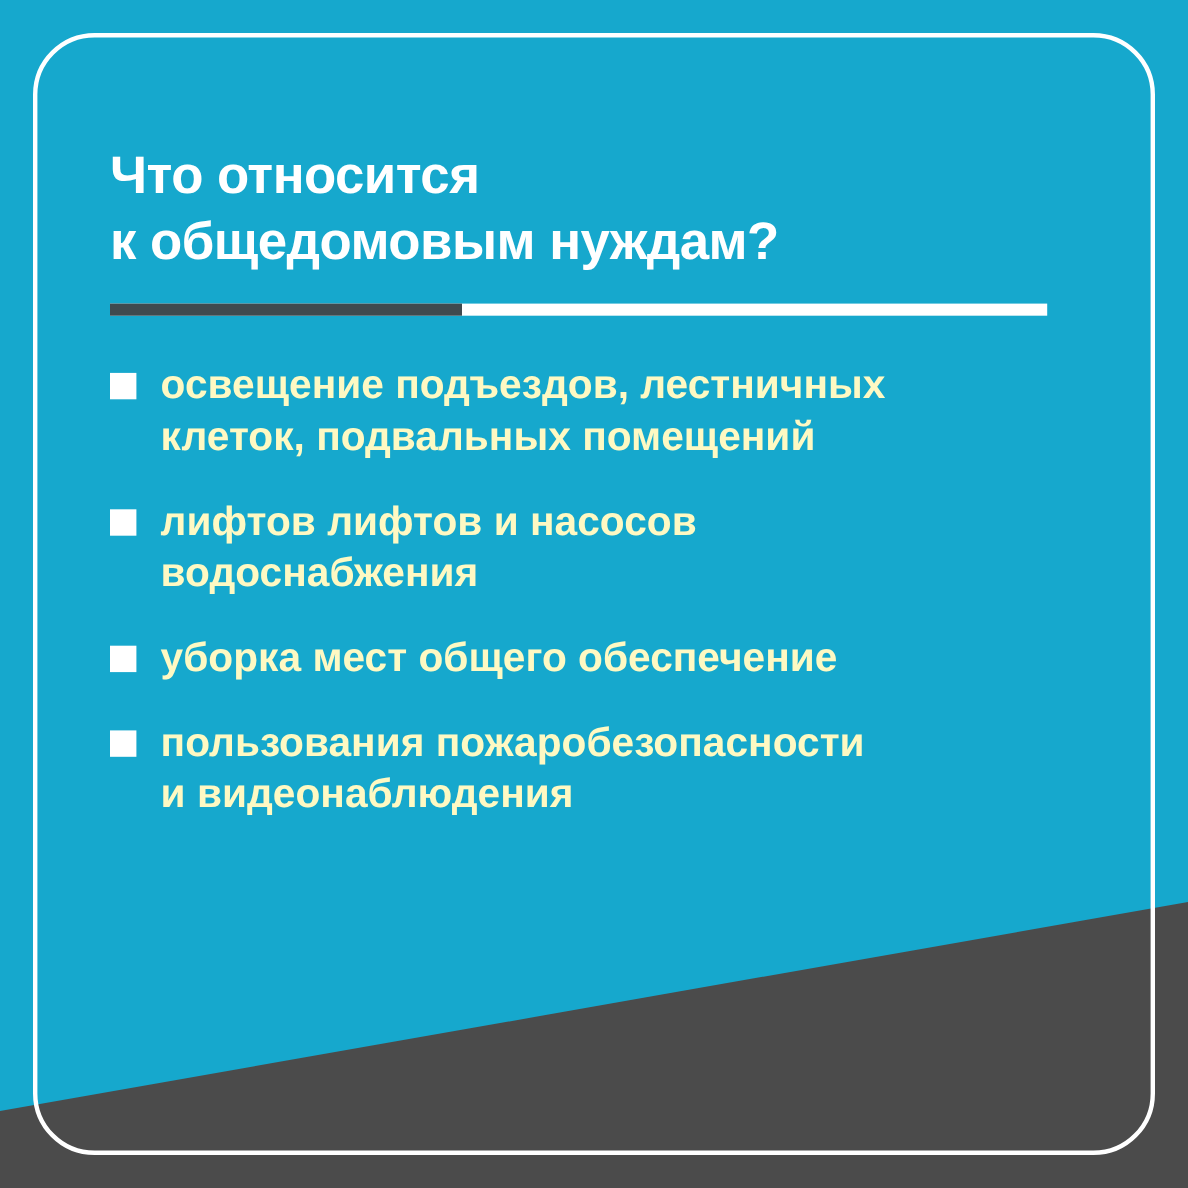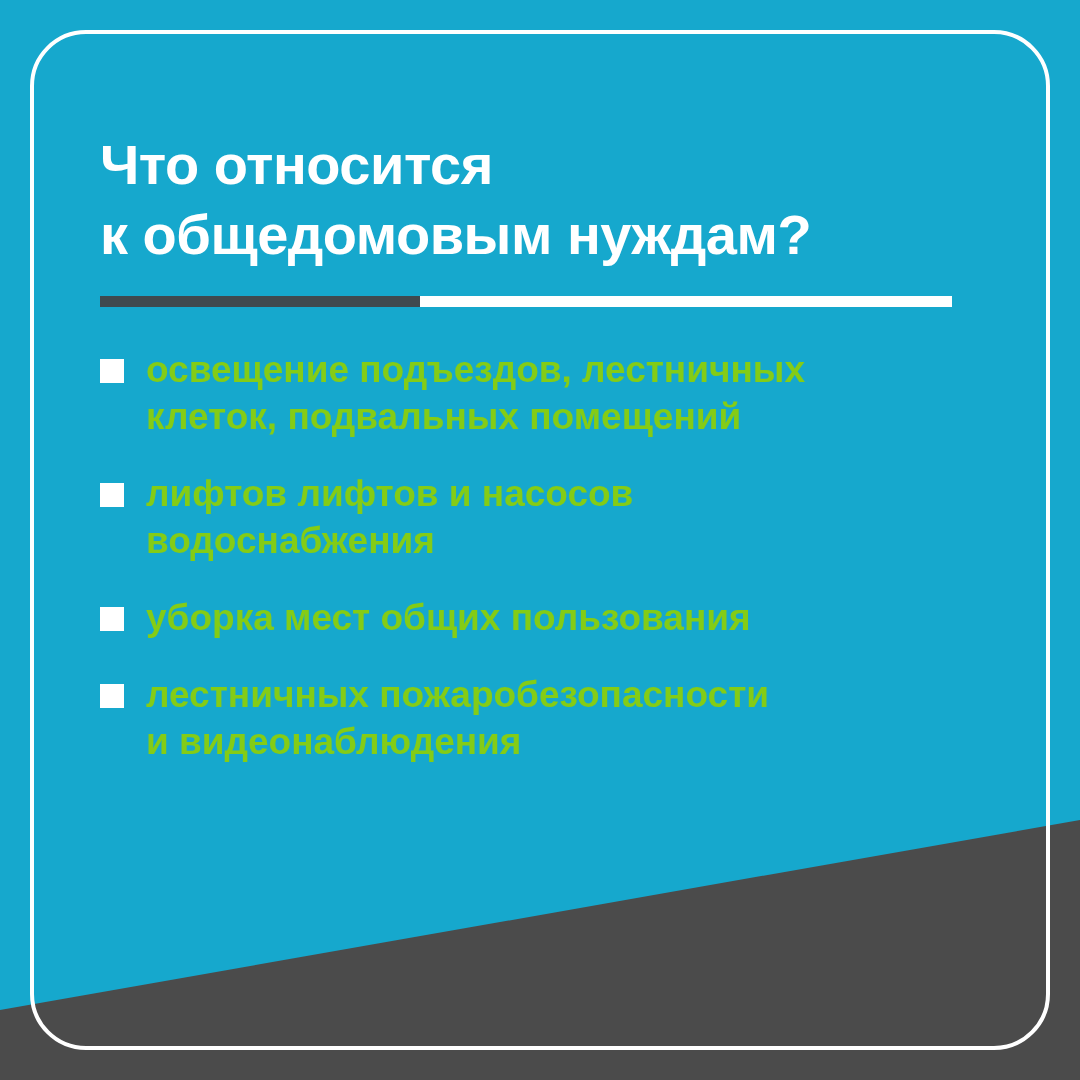--- a/index.html
+++ b/index.html
@@ -48,21 +48,21 @@
 
   .content {
     position: absolute;
     left: 100px;
     top: 130px;
     width: 880px;
   }
 
   .title {
     color: #ffffff;
-    font-size: 56px;
+    font-size: 48px;
     line-height: 1.25;
     font-weight: bold;
     letter-spacing: -0.5px;
     margin: 0;
     white-space: pre-line;
   }
 
   .rule {
     position: relative;
     margin-top: 26px;
@@ -95,21 +95,21 @@
   .bullet {
     flex: 0 0 auto;
     width: 24px;
     height: 24px;
     background: #ffffff;
     margin-top: 12px;
     margin-right: 22px;
   }
 
   .item-text {
-    color: #84cc16;
+    color: #fef9c3;
     font-size: 37px;
     line-height: 1.27;
     font-weight: bold;
     white-space: pre-line;
     max-width: 810px;
   }
 </style>
 </head>
 <body>
 
@@ -128,22 +128,22 @@
         <span class="item-text">освещение подъездов, лестничных
 клеток, подвальных помещений</span>
       </li>
       <li class="list-item">
         <span class="bullet"></span>
         <span class="item-text">лифтов лифтов и насосов
 водоснабжения</span>
       </li>
       <li class="list-item">
         <span class="bullet"></span>
-        <span class="item-text">уборка мест общих пользования</span>
+        <span class="item-text">уборка мест общего обеспечение</span>
       </li>
       <li class="list-item">
         <span class="bullet"></span>
-        <span class="item-text">лестничных пожаробезопасности
+        <span class="item-text">пользования пожаробезопасности
 и видеонаблюдения</span>
       </li>
     </ul>
   </div>
 </div>
 
 </body></html>

